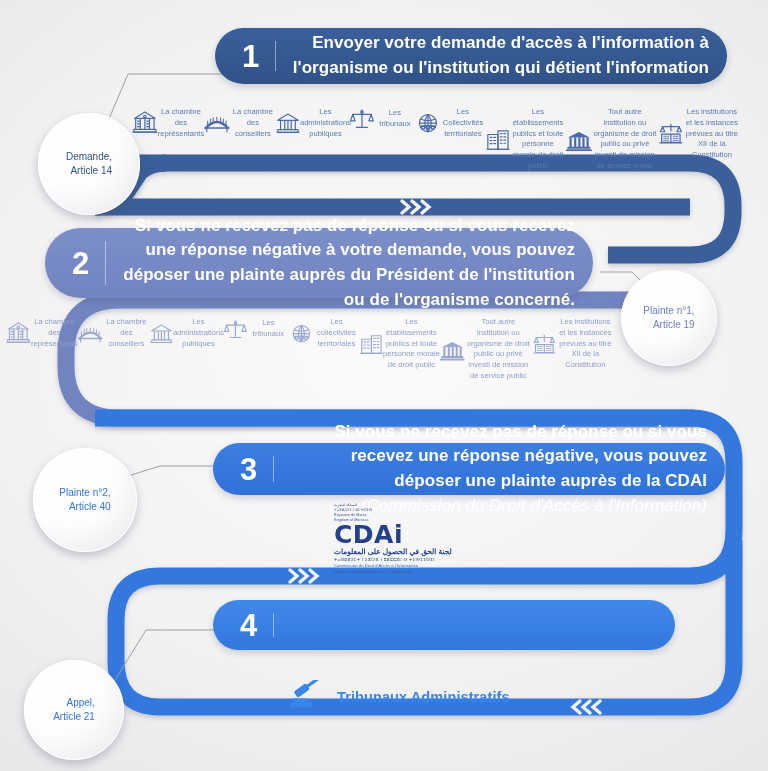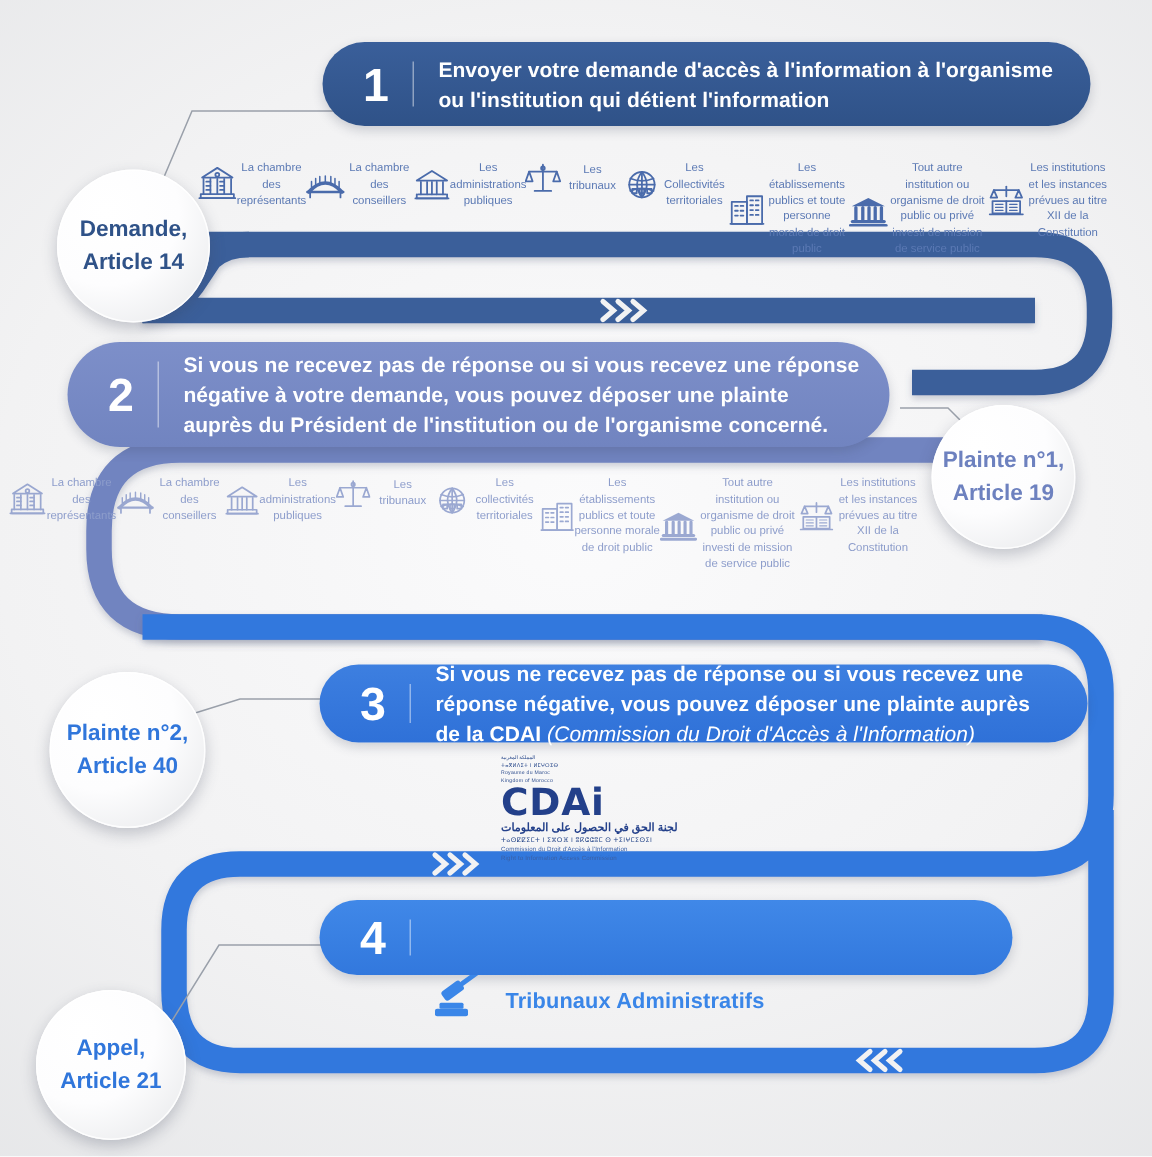--- a/index.html
+++ b/index.html
@@ -37,42 +37,43 @@
   .step-div {
     flex: 0 0 auto;
     width: 1px;
     align-self: stretch;
     margin: 13px 0;
     background: rgba(255,255,255,.45);
   }
   .step-txt {
     flex: 1 1 auto;
     padding: 0 18px 0 16px;
-    font-size: 14px;
+    font-size: 17px;
     font-weight: bold;
     line-height: 1.45;
     letter-spacing: .05px;
+    text-align: right;
   }
   .step-txt i { font-weight: normal; font-style: italic; }
 
   #box1 { left: 215px; top: 28px;  width: 512px; height: 56px; background: linear-gradient(180deg,#3a5f9a 0%,#2f5288 100%); }
   #box2 { left: 45px;  top: 228px; width: 548px; height: 70px; background: linear-gradient(180deg,#7d8fc9 0%,#7184c0 100%); }
   #box3 { left: 213px; top: 443px; width: 512px; height: 52px; background: linear-gradient(180deg,#3d7fe0 0%,#2f71d8 100%); }
   #box4 { left: 213px; top: 600px; width: 462px; height: 50px; background: linear-gradient(180deg,#4088e8 0%,#3278dd 100%); }
 
   
   .badge {
     position: absolute;
     border-radius: 50%;
     background: radial-gradient(circle at 32% 28%, #ffffff 0%, #fdfdfe 48%, #ebecee 86%, #dcdee1 100%);
     box-shadow: 0 4px 10px rgba(60,70,90,.28), inset 0 0 0 1px rgba(255,255,255,.85);
     display: flex; align-items: center; justify-content: center;
-    text-align: center;
-    font-size: 15px;
-    font-weight: bold;
+    text-align: right;
+    font-size: 10px;
+    font-weight: normal;
     line-height: 1.45;
     z-index: 5;
   }
   #badge1 { left: 38px;  top: 113px; width: 102px; height: 102px; color: #2f5288; }
   #badge2 { left: 621px; top: 270px; width: 96px;  height: 96px;  color: #6d81bf; }
   #badge3 { left: 33px;  top: 448px; width: 104px; height: 104px; color: #3076db; }
   #badge4 { left: 24px;  top: 660px; width: 100px; height: 100px; color: #3076db; }
 
   
   .icon-row { position: absolute; display: flex; align-items: flex-start; }
@@ -92,21 +93,21 @@
 
   
   #cdai { position: absolute; left: 334px; top: 503px; width: 136px; text-align: left; }
   #cdai .l-top { font-size: 3.4px; color: #2a4a8c; line-height: 1.5; letter-spacing: .2px; }
   #cdai .l-word { font-size: 25px; font-weight: bold; color: #23408a; letter-spacing: .5px; line-height: .95; font-family: "DejaVu Sans", sans-serif; }
   #cdai .l-ar { font-size: 7.4px; color: #24418b; font-weight: bold; letter-spacing: .3px; line-height: 1.2; margin-top: 1px; }
   #cdai .l-am { font-size: 4.2px; color: #2a4a8c; letter-spacing: .3px; line-height: 1.4; }
   #cdai .l-fr { font-size: 4.1px; color: #3a5fa5; line-height: 1.55; letter-spacing: .1px; }
 
   
-  #tribunal { position: absolute; left: 288px; top: 650px; display: flex; align-items: center; gap: 11px; }
+  #tribunal { position: absolute; left: 288px; top: 680px; display: flex; align-items: center; gap: 11px; }
   #tribunal .lbl { font-size: 14.5px; font-weight: bold; color: #3a86e8; letter-spacing: .1px; }
 </style>
 </head>
 <body>
 
 <div id="canvas">
 
   <svg id="ribbons" viewBox="0 0 768 771">
     <defs>
       <filter id="rshadow" x="-10%" y="-10%" width="120%" height="130%">

